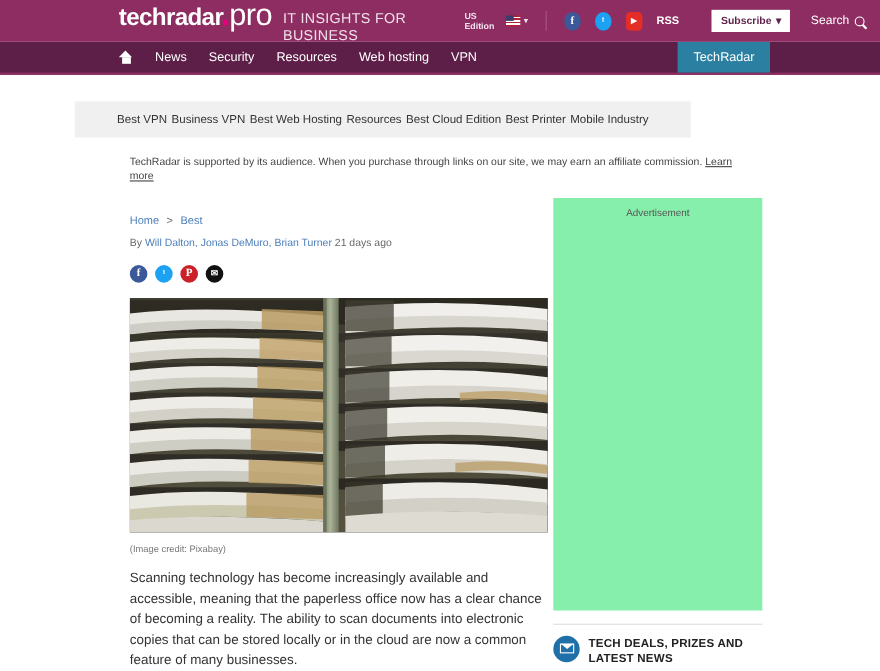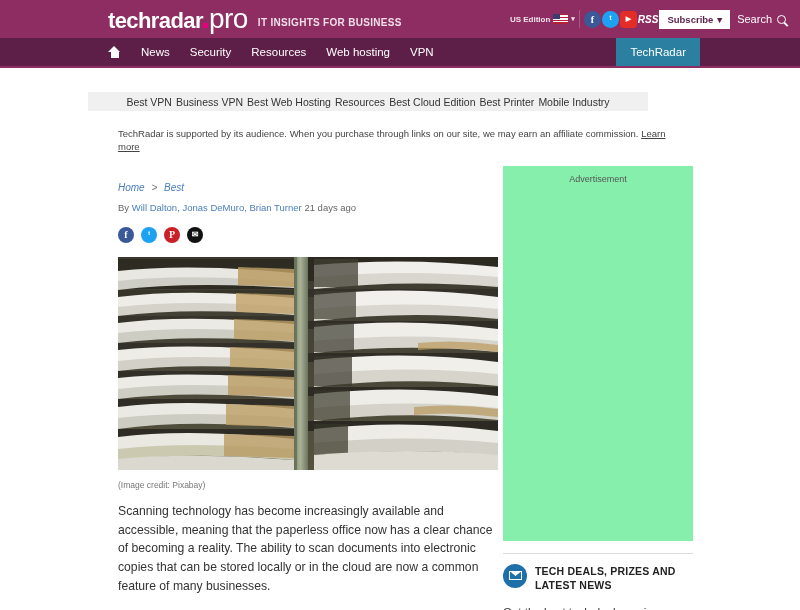--- a/index.html
+++ b/index.html
@@ -38,33 +38,33 @@
     background: #e6007e;
     margin: 0 1px 0 0;
   }
   .logo-pro {
     font-size: 28px;
     color: #ffffff;
     letter-spacing: -0.5px;
     font-weight: normal;
   }
   .tagline {
-    font-size: 10px;
+    font-size: 13px;
     color: #f0dfe9;
-    font-weight: bold;
+    font-weight: normal;
     letter-spacing: 0.3px;
     margin-left: 10px;
     position: relative;
     top: -2px;
   }
   .top-right {
     margin-left: auto;
     display: flex;
     align-items: center;
-    gap: 1px;
+    gap: 13px;
   }
   .us-edition {
     font-size: 8px;
     color: #f2e2ec;
     display: flex;
     align-items: center;
     gap: 3px;
     font-weight: bold;
   }
   .flag {
@@ -92,32 +92,33 @@
     display: flex;
     align-items: center;
     justify-content: center;
     font-size: 10px;
     color: #fff;
     font-weight: bold;
   }
   .sicon.fb { background: #3b5998; font-family: "Liberation Serif", serif; }
   .sicon.tw { background: #1da1f2; font-size: 9px; }
   .sicon.yt { background: #e52d27; border-radius: 4px; font-size: 7px; }
-  .rss-label { font-size: 10px; color: #ffffff; font-weight: bold; font-style: italic; }
+  .rss-label { font-size: 10px; color: #ffffff; font-weight: bold; }
   .subscribe-btn {
     border: 1px solid #ffffff;
     background: #ffffff;
     color: #5d1e47;
     font-size: 9.5px;
     font-weight: bold;
     padding: 3px 7px;
     display: flex;
     align-items: center;
     gap: 4px;
     cursor: pointer;
+    margin-left: 17px;
   }
   .search-wrap {
     display: flex;
     align-items: center;
     gap: 5px;
     margin-left: 6px;
     color: #fff;
     font-size: 11px;
     cursor: pointer;
   }
@@ -184,23 +185,23 @@
     color: #ffffff;
     font-size: 11.5px;
     display: flex;
     align-items: center;
     padding: 0 14px;
     cursor: pointer;
   }
 
   
   .subnav {
-    margin-left: 88px;
+    margin-left: 68px;
     width: 560px;
-    height: 19px;
+    height: 33px;
     background: #f0f0f0;
     display: flex;
     align-items: center;
     justify-content: center;
     gap: 4px;
     margin-top: 24px;
   }
   .subnav a {
     font-size: 10.5px;
     color: #333333;
@@ -224,21 +225,20 @@
     line-height: 1.4;
     width: 560px;
     margin-top: 16px;
   }
   .affiliate a { color: #444; }
 
   .breadcrumb {
     margin-top: 16px;
     font-size: 10px;
     color: #4a7ebb;
-    font-style: italic;
   }
   .breadcrumb a { color: #4a7ebb; text-decoration: none; cursor: pointer; }
   .breadcrumb .sep { color: #777; margin: 0 4px; }
 
   h1.headline {
     font-size: 20px;
     line-height: 1.22;
     font-weight: bold;
     color: #1a1a1a;
     margin-top: 16px;

